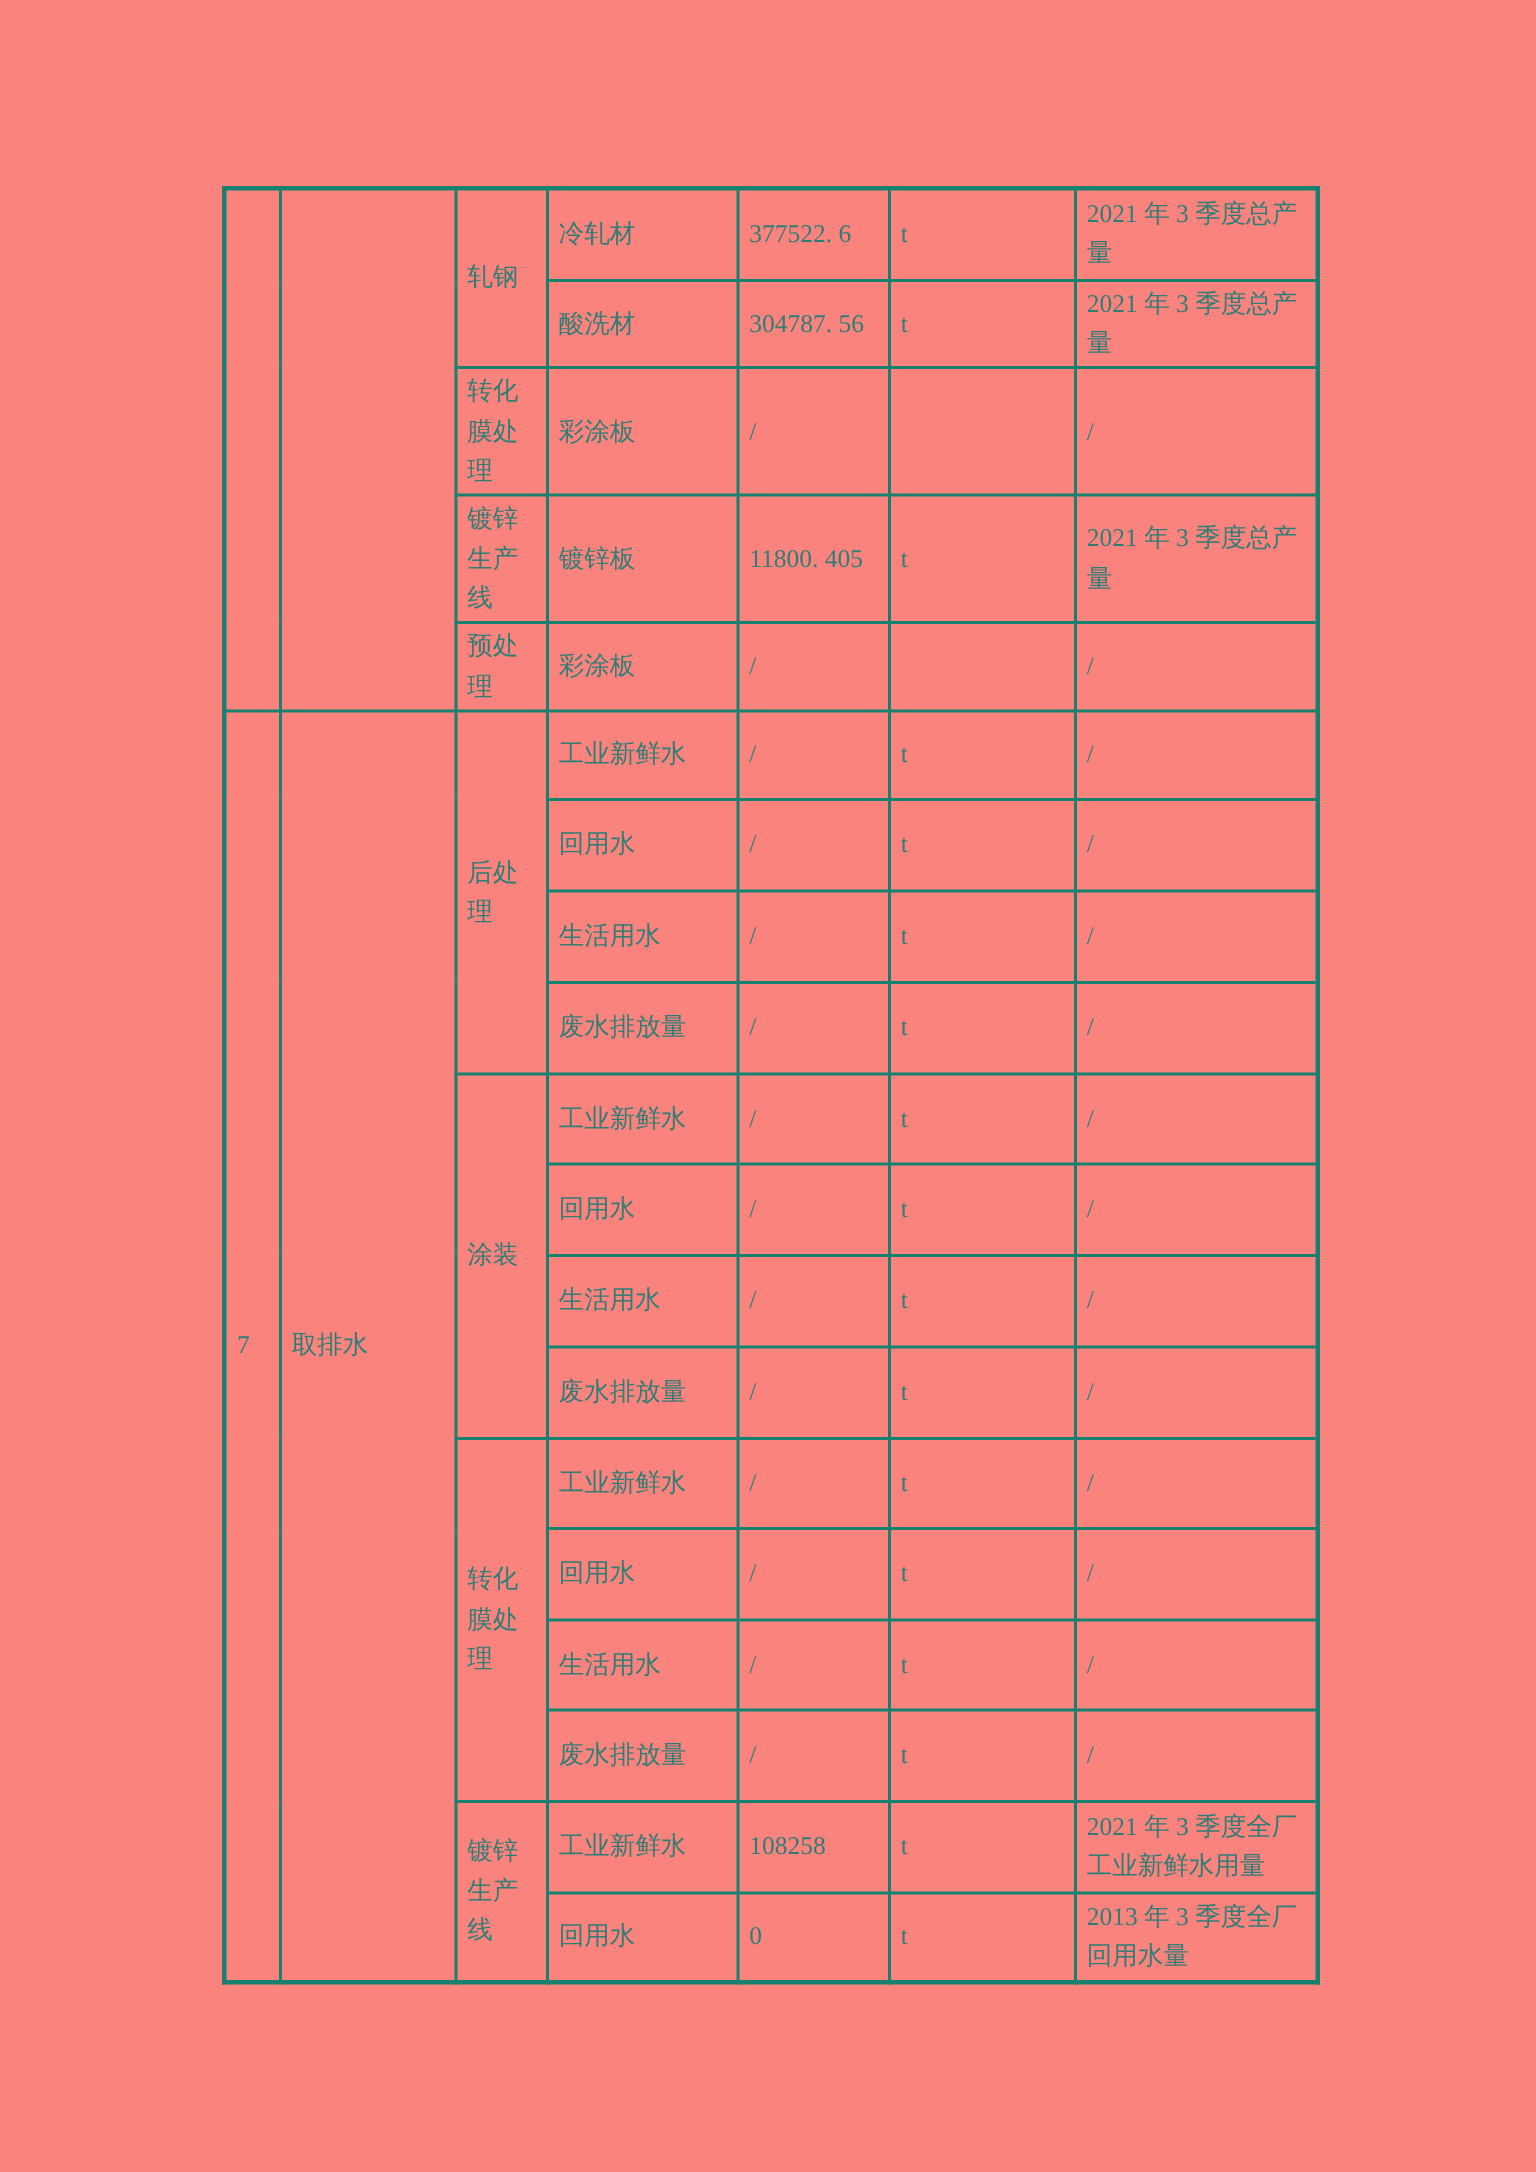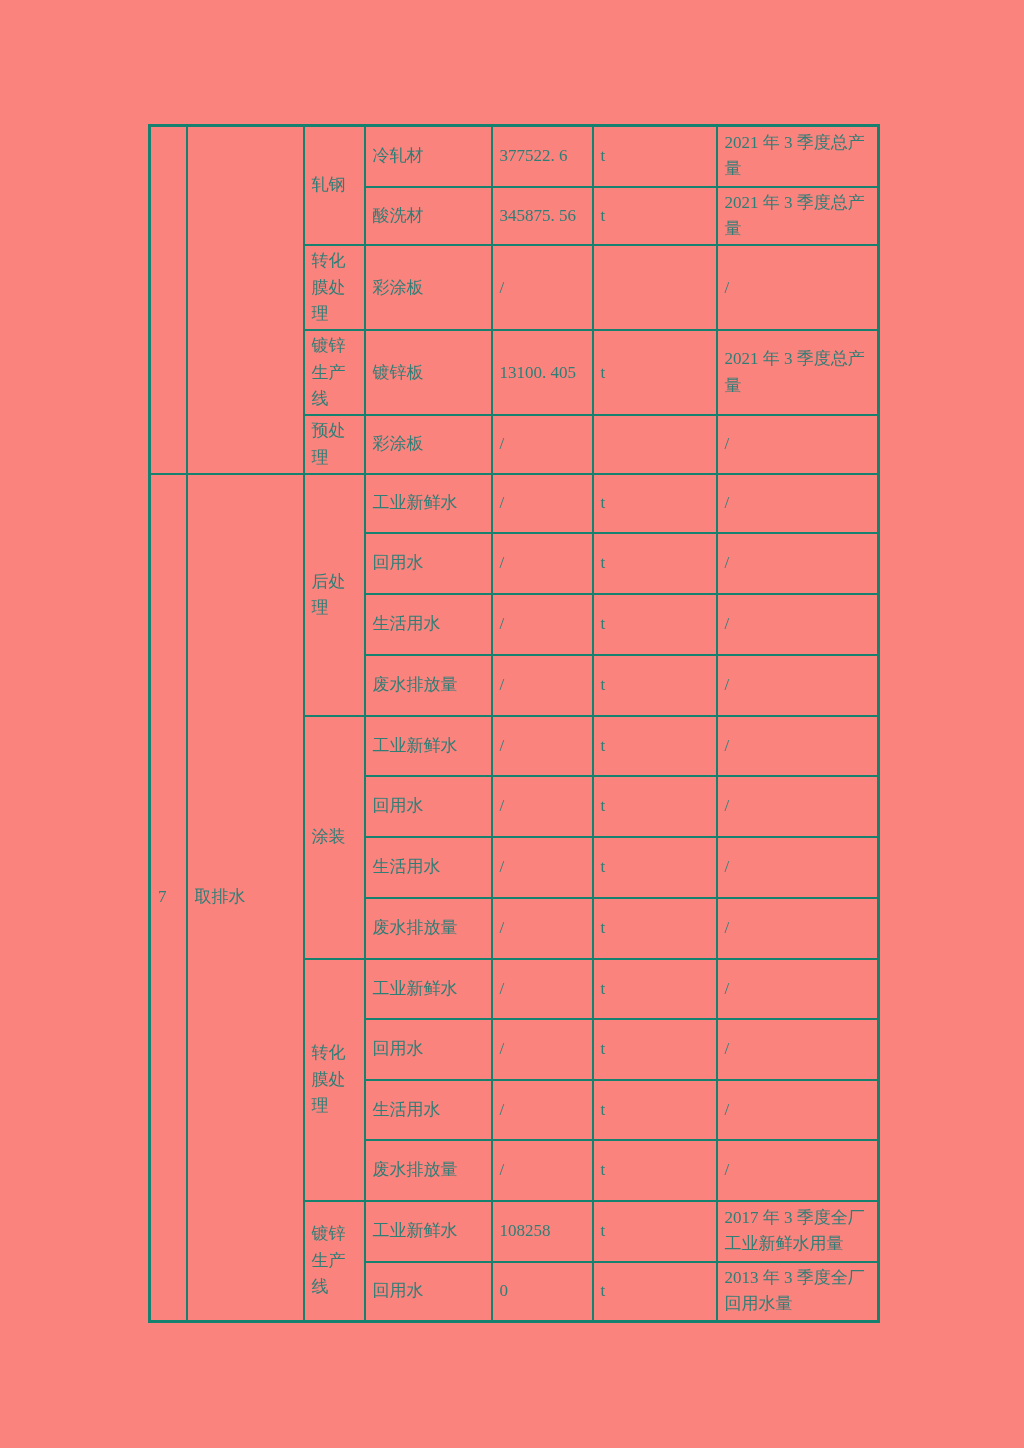--- a/index.html
+++ b/index.html
@@ -61,35 +61,35 @@
       <td class="c-index" rowspan="5"></td>
       <td class="c-category" rowspan="5"></td>
       <td class="c-line" rowspan="2">轧钢</td>
       <td class="c-item">冷轧材</td>
       <td class="c-value">377522. 6</td>
       <td class="c-unit">t</td>
       <td class="c-note">2021 年 3 季度总产量</td>
     </tr>
     <tr style="height:56px">
       <td class="c-item">酸洗材</td>
-      <td class="c-value">345875. 56</td>
+      <td class="c-value">304787. 56</td>
       <td class="c-unit">t</td>
       <td class="c-note">2021 年 3 季度总产量</td>
     </tr>
     <tr style="height:83px">
       <td class="c-line">转化膜处理</td>
       <td class="c-item">彩涂板</td>
       <td class="c-value">/</td>
       <td class="c-unit"></td>
       <td class="c-note">/</td>
     </tr>
     <tr style="height:82px">
       <td class="c-line">镀锌生产线</td>
       <td class="c-item">镀锌板</td>
-      <td class="c-value">13100. 405</td>
+      <td class="c-value">11800. 405</td>
       <td class="c-unit">t</td>
       <td class="c-note">2021 年 3 季度总产量</td>
     </tr>
     <tr style="height:52px">
       <td class="c-line">预处理</td>
       <td class="c-item">彩涂板</td>
       <td class="c-value">/</td>
       <td class="c-unit"></td>
       <td class="c-note">/</td>
     </tr>
@@ -172,21 +172,21 @@
       <td class="c-value">/</td>
       <td class="c-unit">t</td>
       <td class="c-note">/</td>
     </tr>
 
     <tr style="height:61px">
       <td class="c-line" rowspan="2">镀锌生产线</td>
       <td class="c-item">工业新鲜水</td>
       <td class="c-value">108258</td>
       <td class="c-unit">t</td>
-      <td class="c-note">2017 年 3 季度全厂工业新鲜水用量</td>
+      <td class="c-note">2021 年 3 季度全厂工业新鲜水用量</td>
     </tr>
     <tr style="height:58px">
       <td class="c-item">回用水</td>
       <td class="c-value">0</td>
       <td class="c-unit">t</td>
       <td class="c-note">2013 年 3 季度全厂回用水量</td>
     </tr>
   </tbody>
     </table>
 </div>

